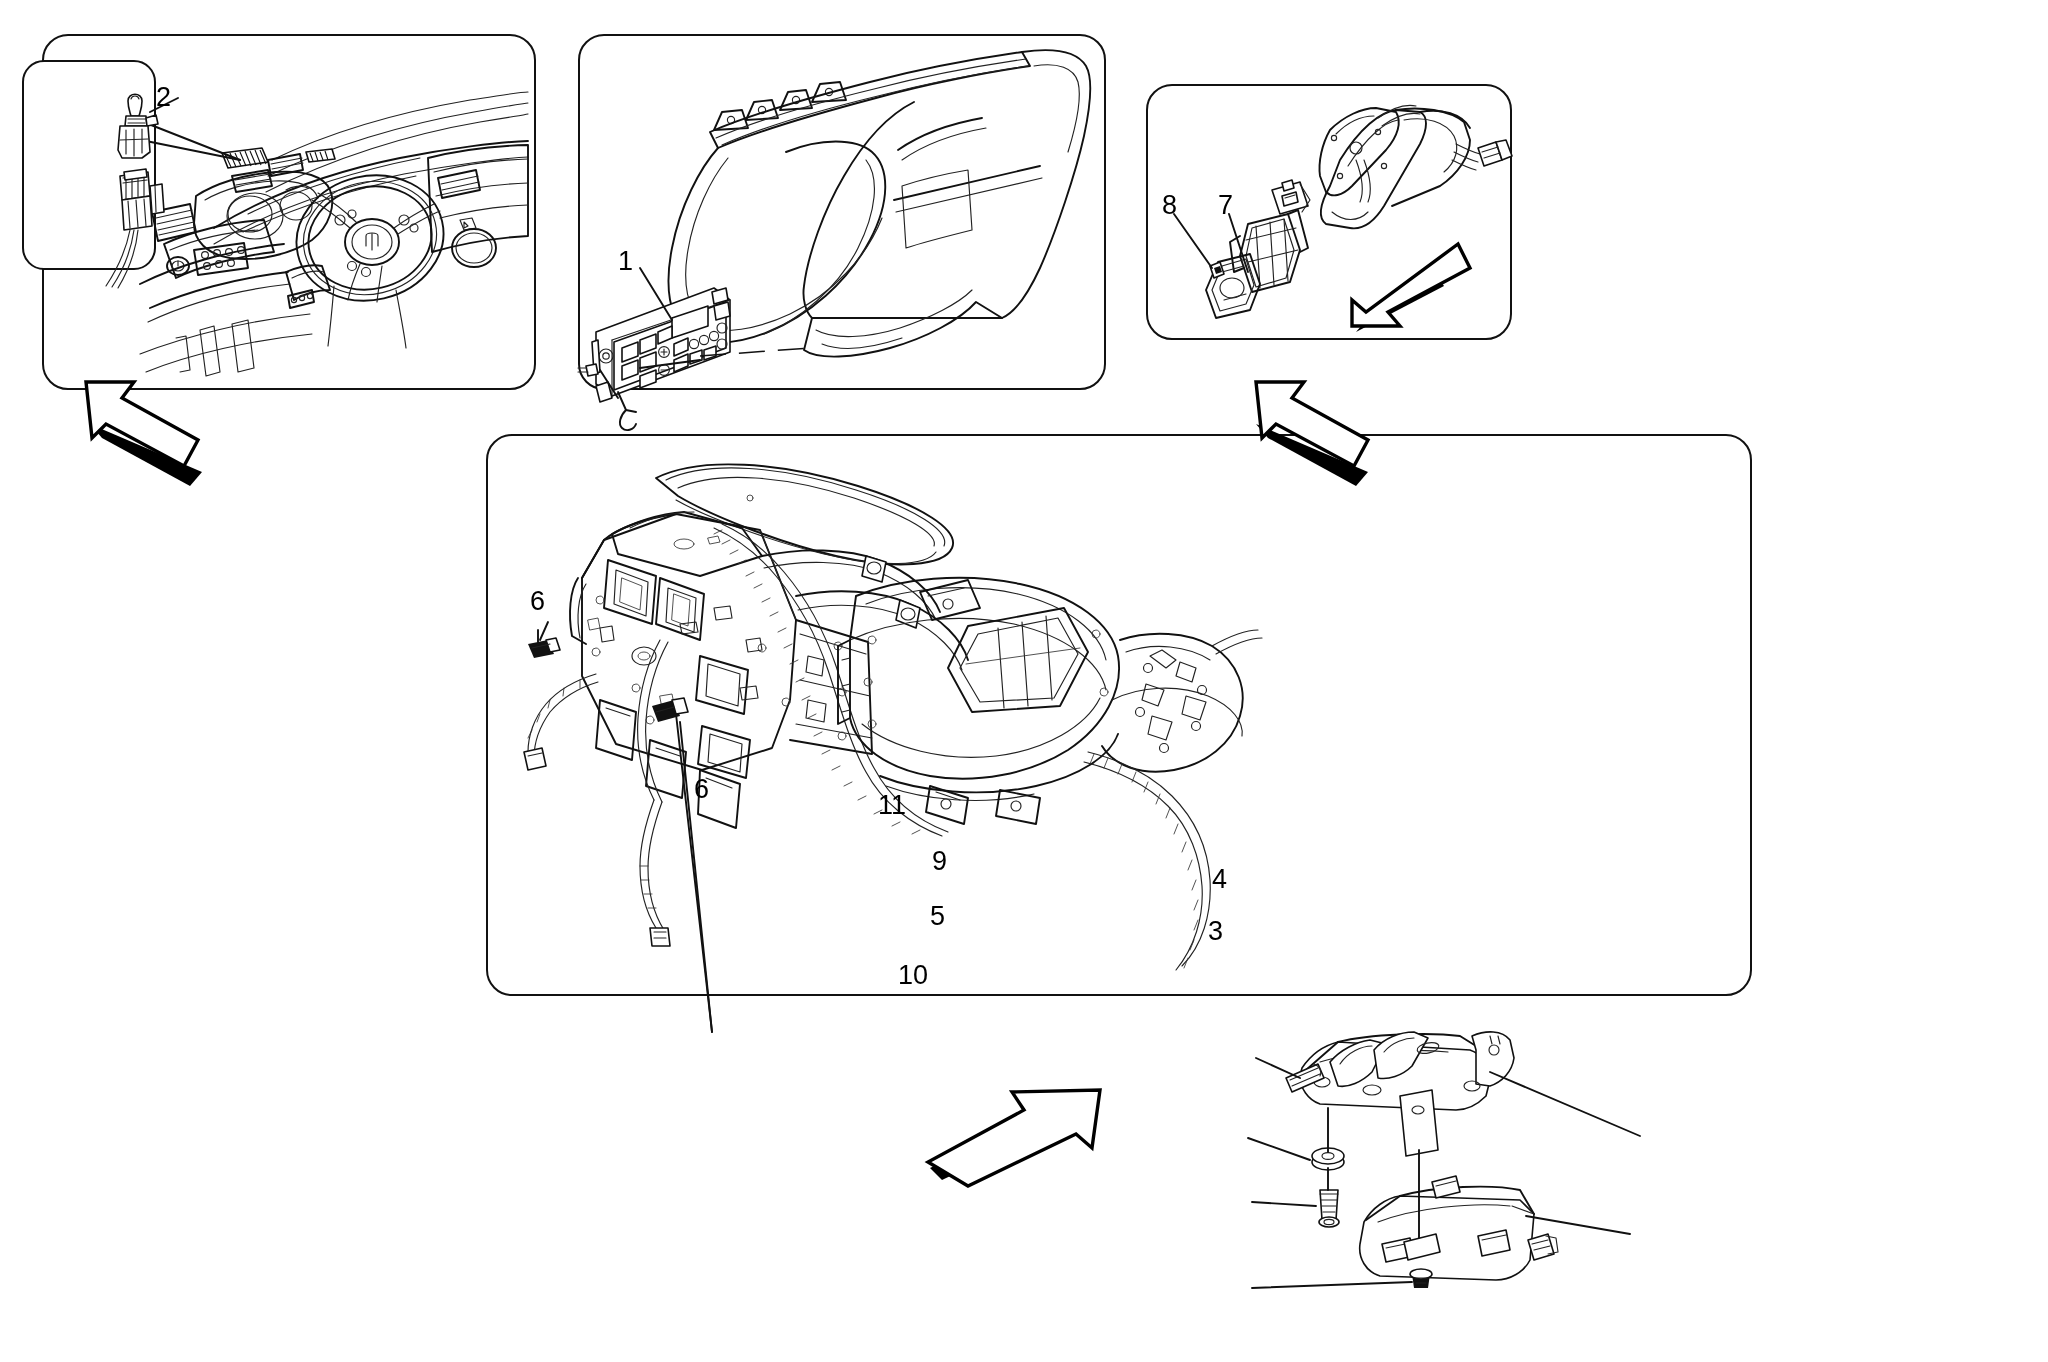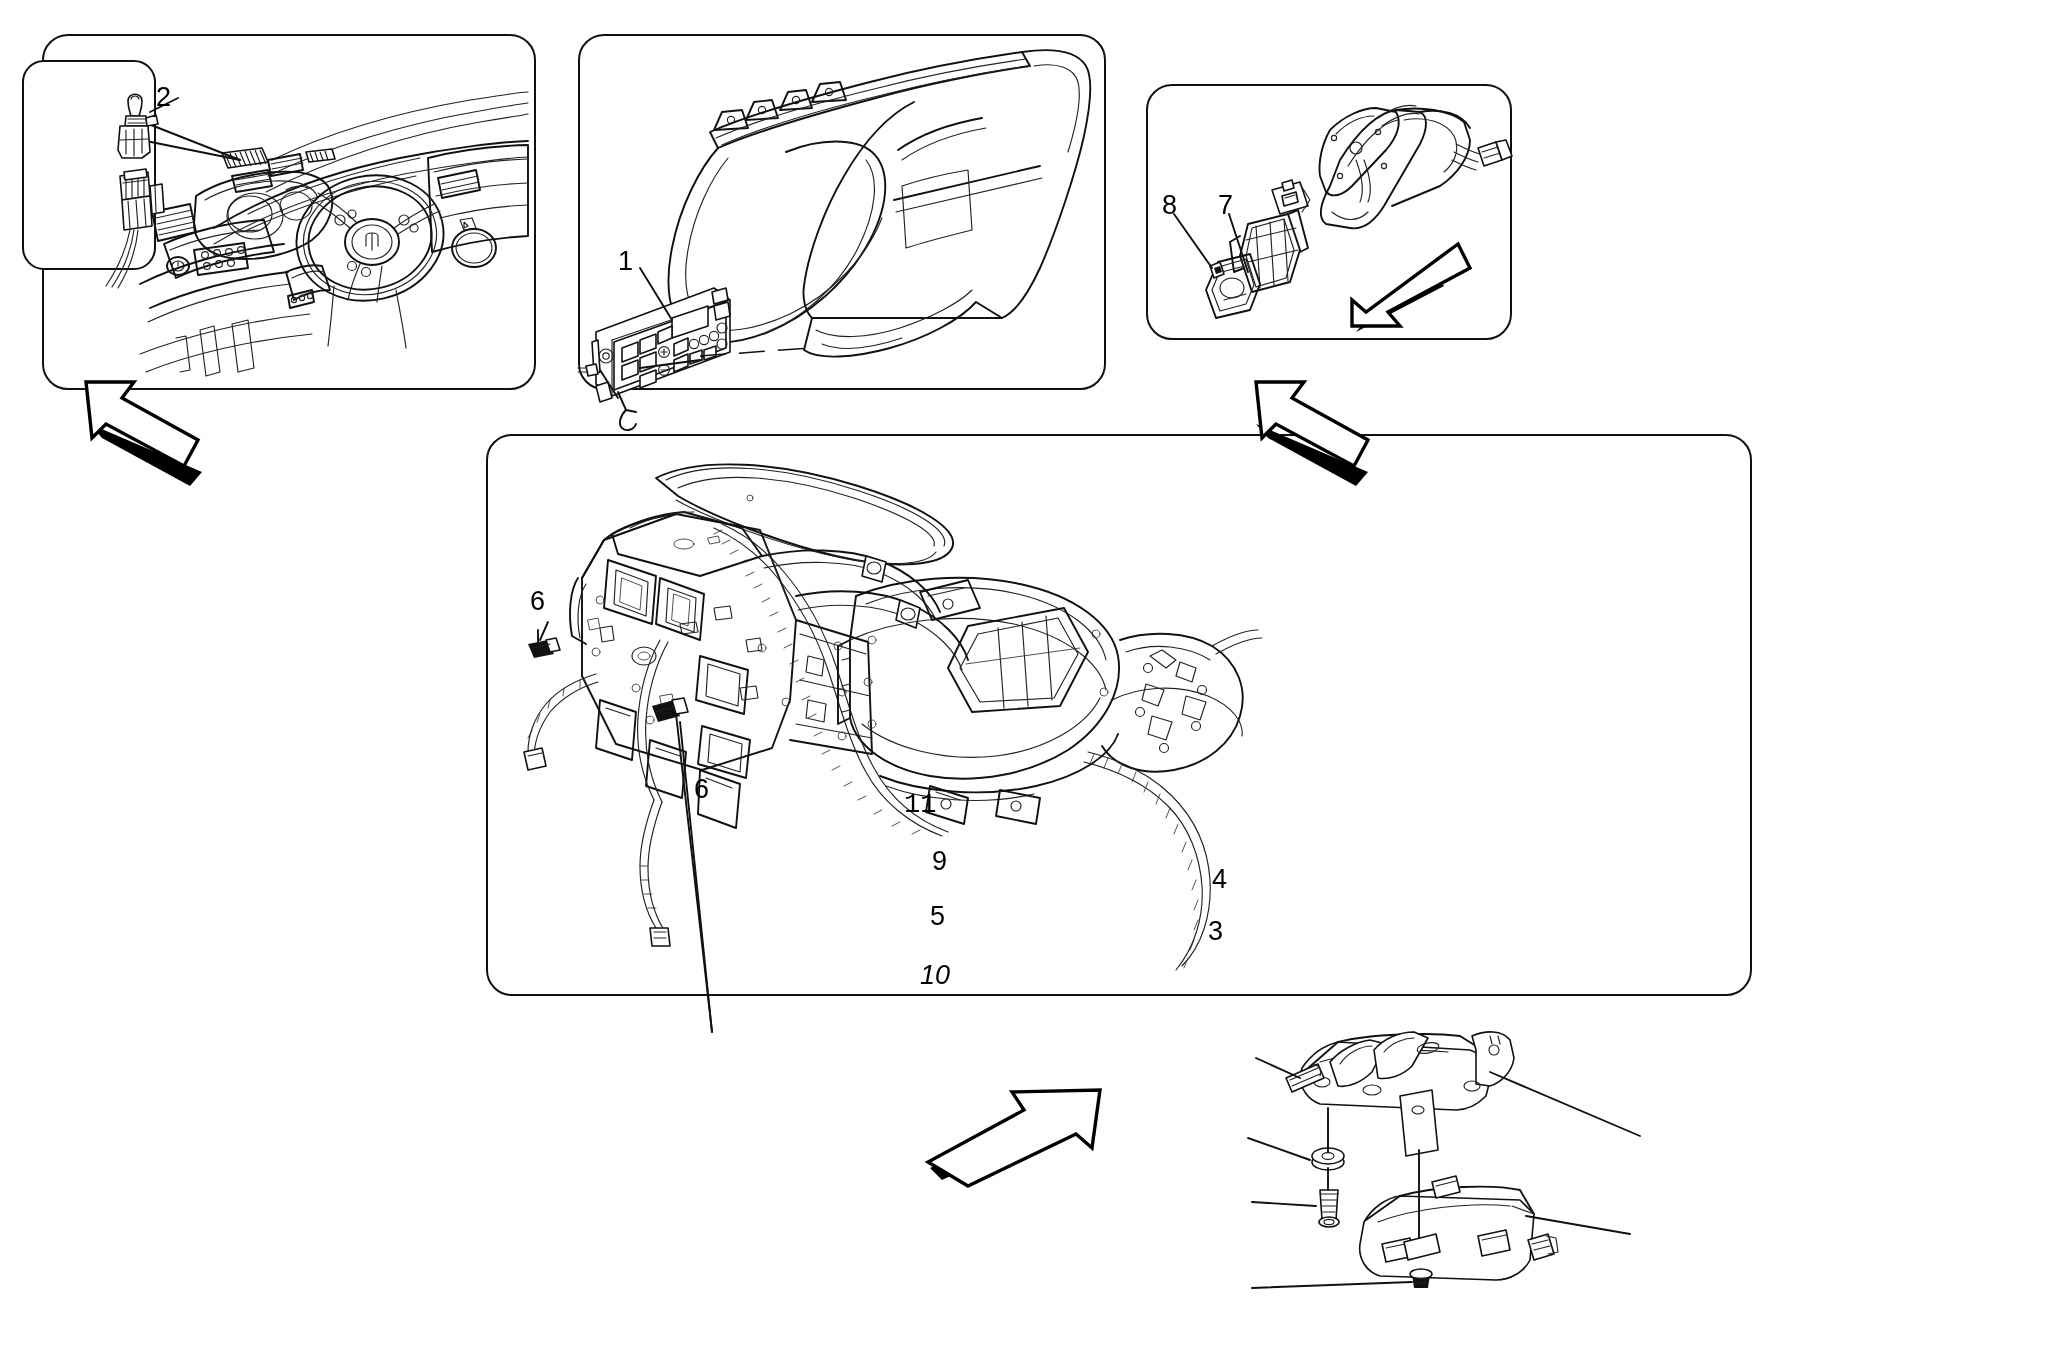--- a/index.html
+++ b/index.html
@@ -663,25 +663,25 @@
   <div class="callout" style="left:618px;top:248px;">1</div>
 
   <div class="callout" style="left:1162px;top:192px;">8</div>
 
   <div class="callout" style="left:1218px;top:192px;">7</div>
 
   <div class="callout" style="left:530px;top:588px;">6</div>
 
   <div class="callout" style="left:694px;top:776px;">6</div>
 
-  <div class="callout" style="left:904px;top:792px;font-family:Liberation Mono, monospace;">11</div>
+  <div class="callout" style="left:878px;top:792px;">11</div>
 
   <div class="callout" style="left:932px;top:848px;">9</div>
 
   <div class="callout" style="left:930px;top:903px;">5</div>
 
-  <div class="callout" style="left:920px;top:962px;font-style:italic;">10</div>
+  <div class="callout" style="left:898px;top:962px;">10</div>
 
   <div class="callout" style="left:1212px;top:866px;">4</div>
 
   <div class="callout" style="left:1208px;top:918px;">3</div>
 
 </div>
 
 </body></html>

